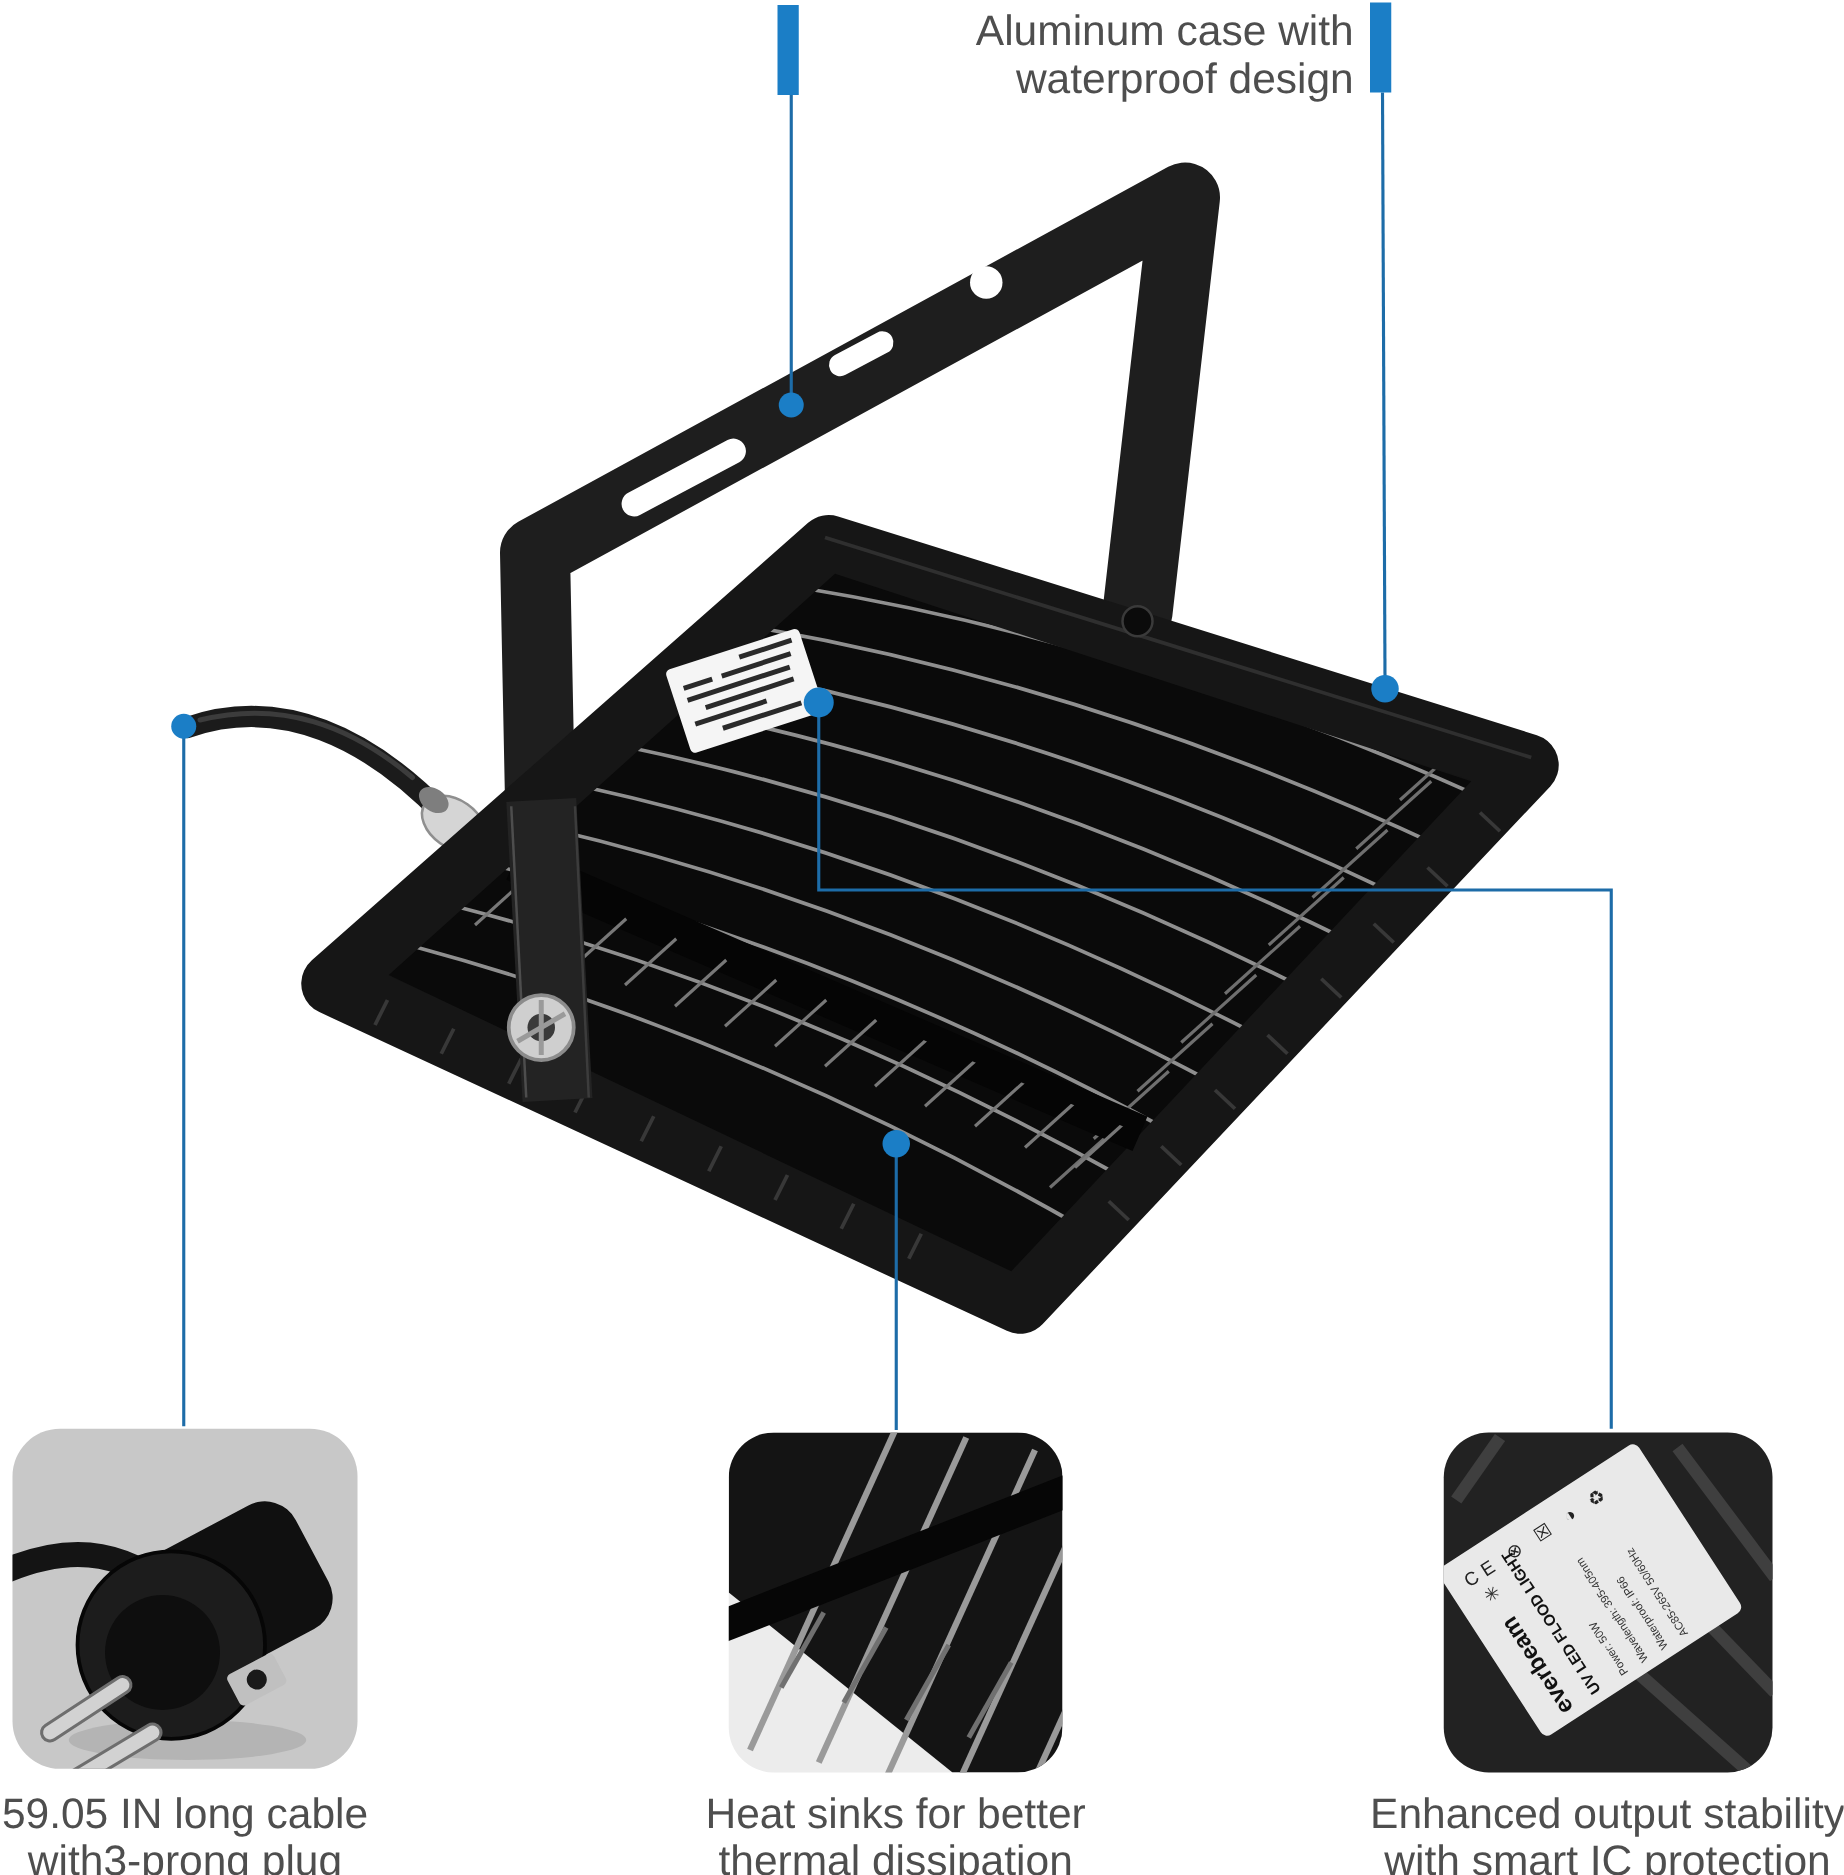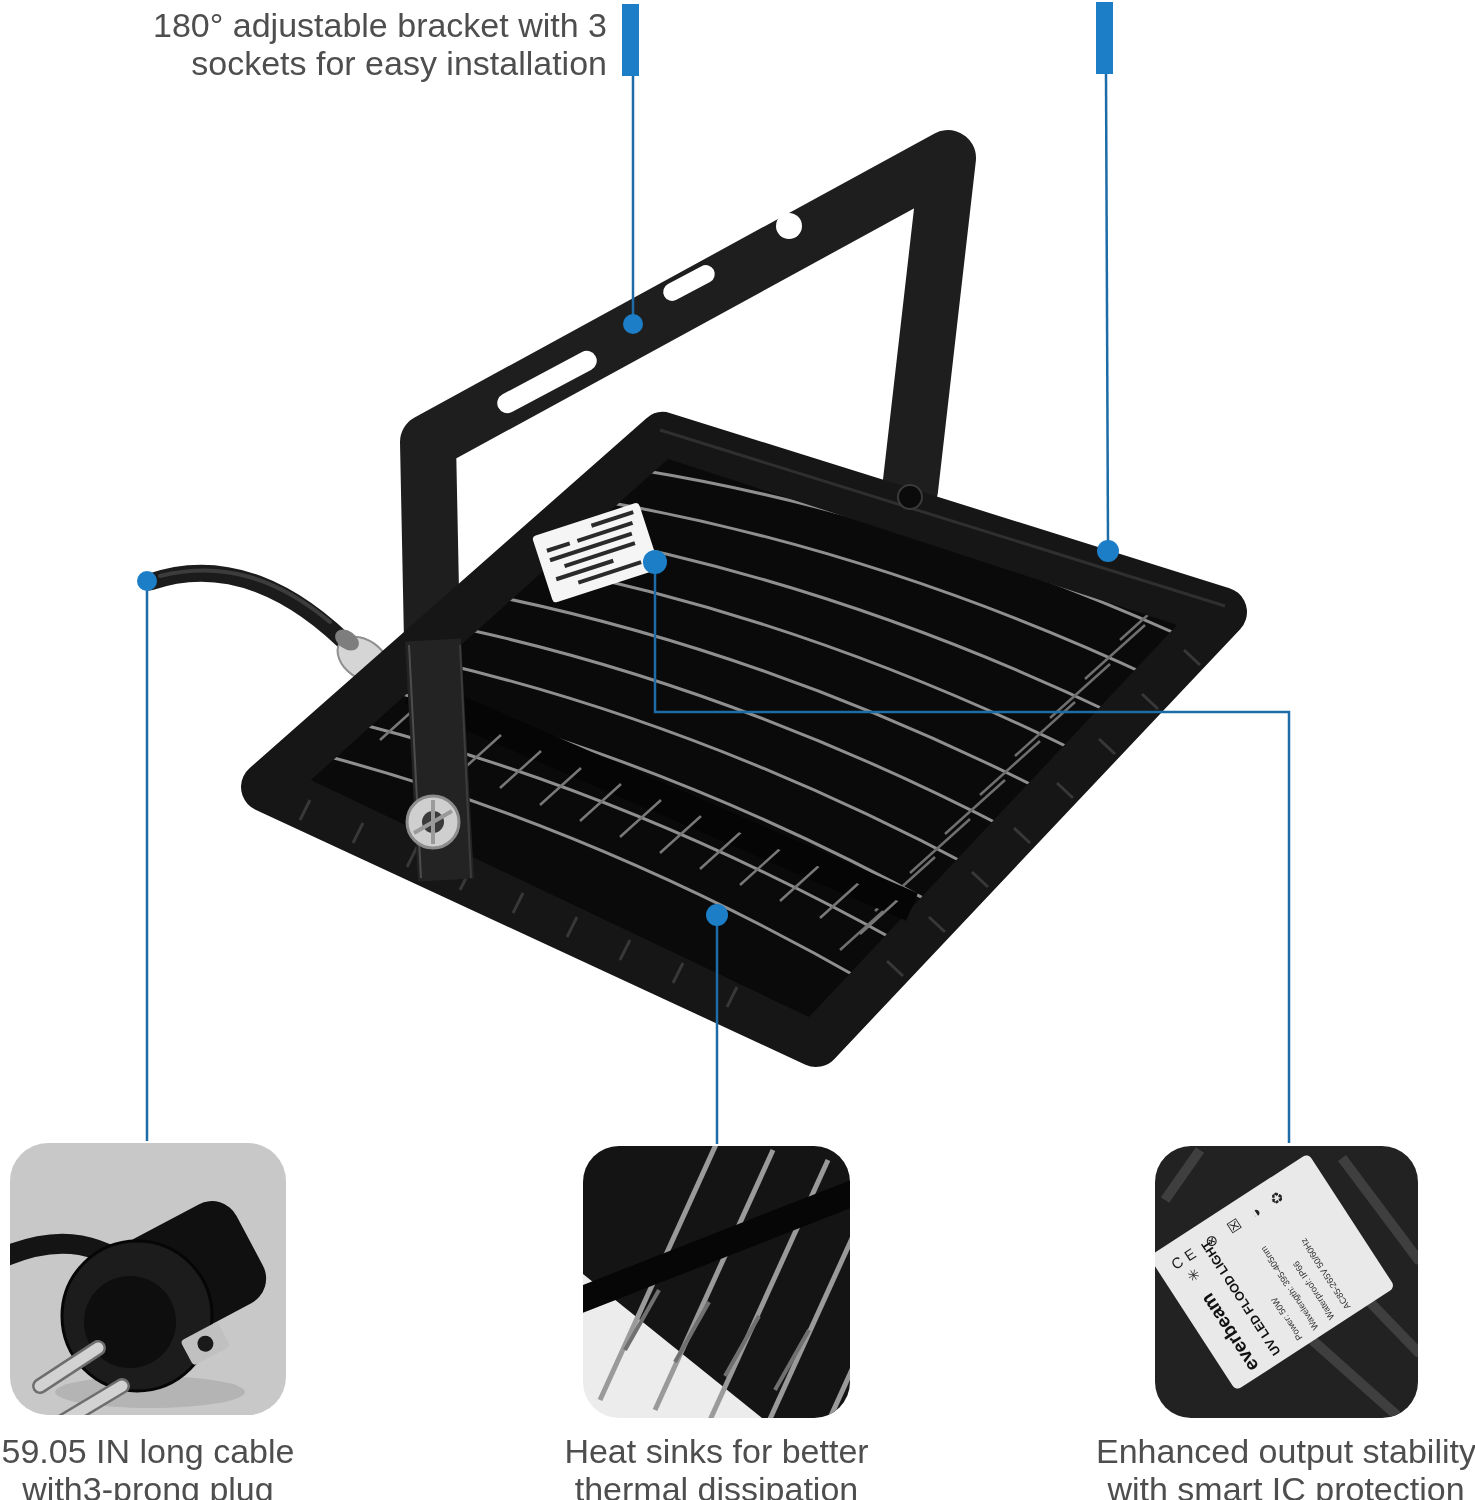--- a/index.html
+++ b/index.html
@@ -235,22 +235,22 @@
         <text transform="rotate(-90 1236 1344)" x="1236" y="1344" font-size="12.5" font-weight="bold" fill="#111">UV LED FLOOD LIGHT</text>
         <text transform="rotate(-90 1262 1344)" x="1262" y="1344" font-size="9" fill="#333">Power: 50W</text>
         <text transform="rotate(-90 1281 1344)" x="1281" y="1344" font-size="9" fill="#333">Wavelength: 395-405nm</text>
         <text transform="rotate(-90 1300 1344)" x="1300" y="1344" font-size="9" fill="#333">Waterproof: IP66</text>
         <text transform="rotate(-90 1319 1344)" x="1319" y="1344" font-size="9" fill="#333">AC85-265V 50/60Hz</text>
       </g>
     </g>
   </g>
 </svg>
 
-<div class="caption cap-tl">180° adjustable bracket with 3
-sockets for easy installation</div>
+<div class="caption cap-tr">Aluminum case with
+waterproof design</div>
 <div class="caption cap-b cap-cable">59.05 IN long cable
 with3-prong plug</div>
 <div class="caption cap-b cap-heat">Heat sinks for better
 thermal dissipation</div>
 <div class="caption cap-b cap-ic">Enhanced output stability
 with smart IC protection</div>
 
 </div>
 
 </body></html>

